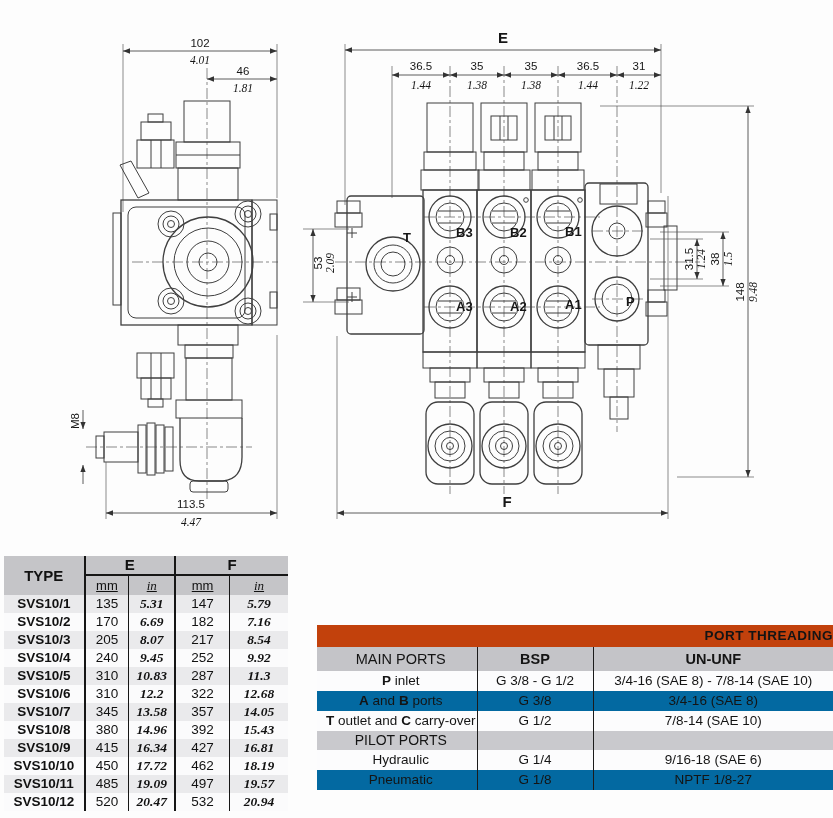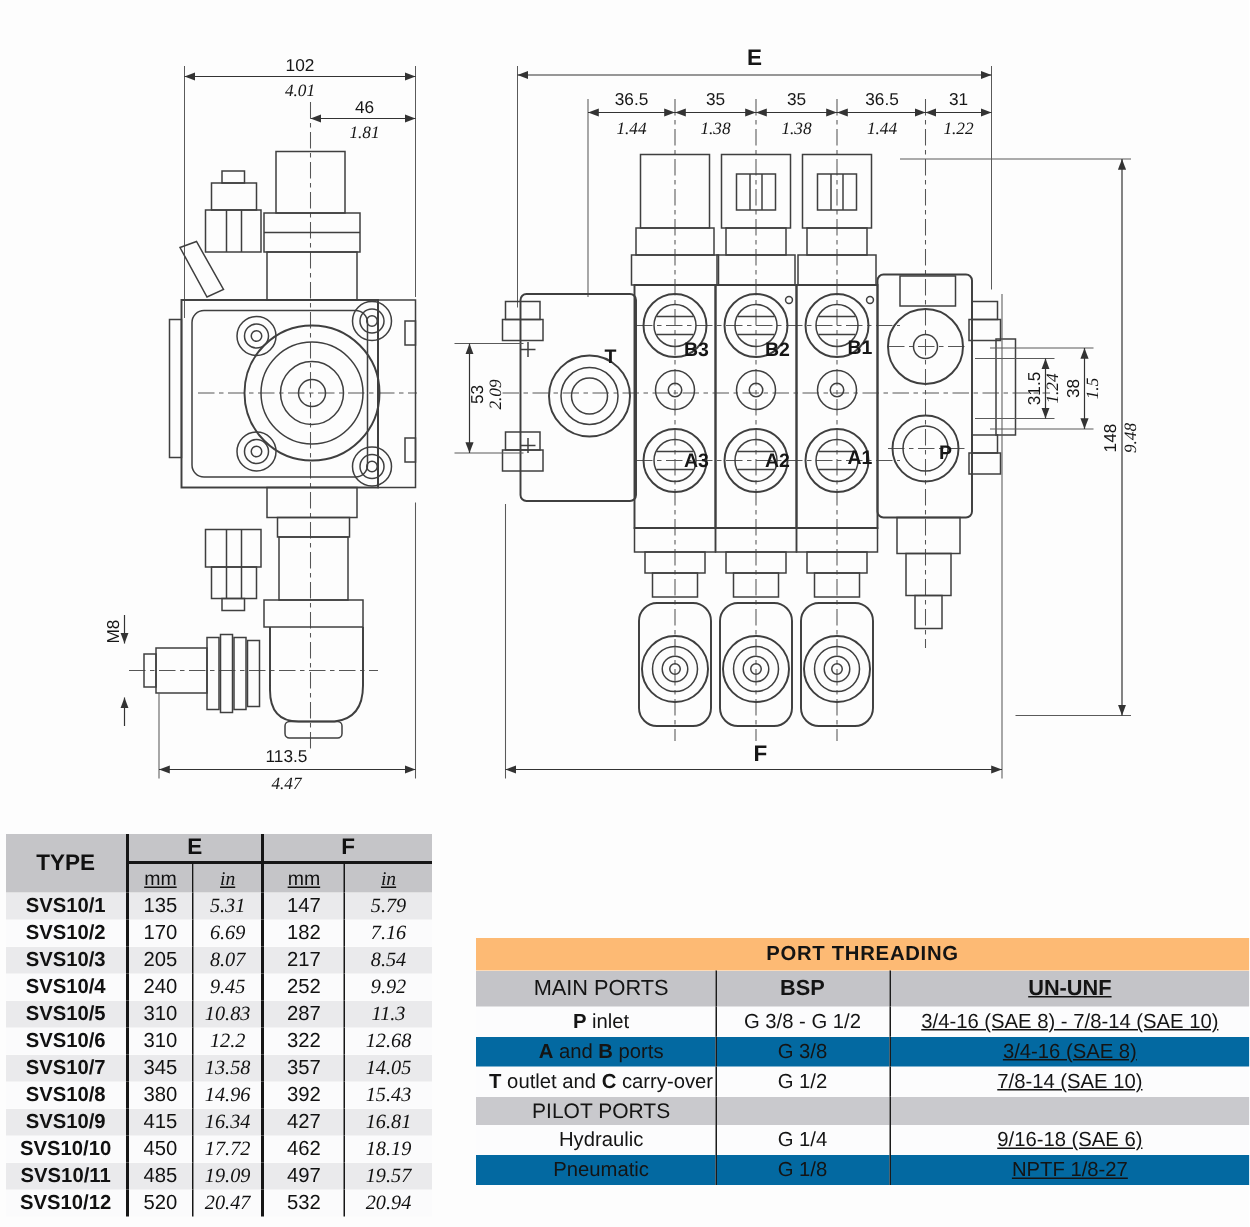--- a/index.html
+++ b/index.html
@@ -25,38 +25,38 @@
   .type-table { position:absolute; left:4px; top:556px; width:284px;
     border-collapse:collapse; table-layout:fixed; color:#111; }
   .type-table th, .type-table td { padding:0; text-align:center; height:18px;
     line-height:18px; font-size:13.5px; overflow:hidden; white-space:nowrap; }
   .type-table thead th { background:#c5c5c8; }
   .type-table thead tr.units th { height:19px; line-height:19px; font-size:13px; font-weight:normal;text-decoration:underline; }
   .tt-type { font-size:15px !important; font-weight:bold; border-right:2.5px solid #161616;margin-left:12px; }
   .tt-ef   { font-size:15px !important; font-weight:bold; border-bottom:2px solid #161616; }
   .sep1 { border-left:1.5px solid #161616; }
   .sep2 { border-left:2.5px solid #161616; }
-  .itl  { font-style:italic; font-family:"Liberation Serif", serif; }
+  .itl  { font-style:italic; font-family:"Liberation Serif", serif;font-weight:bold; }
   .type-table tbody tr:nth-child(odd)  { background:#eaeaec; }
   .type-table tbody tr:nth-child(even) { background:#fbfbfc; }
   .type-table tbody td.model { font-weight:bold; }
 
   
   .port-table { position:absolute; left:317px; top:625px; width:516px;
     border-collapse:collapse; table-layout:fixed; color:#141414; }
   .port-table th, .port-table td { padding:0; font-size:13.5px; overflow:hidden; white-space:nowrap; }
-  .pt-title { background:#fdba74; height:22px; line-height:22px; text-align:center;
+  .pt-title { background:#c2410c; height:22px; line-height:22px; text-align:right;
     font-size:14px; font-weight:bold; letter-spacing:0.5px; }
   .pt-sub td { background:#c4c4c8; height:24px; line-height:24px; }
   .pt-sub .c1 { font-size:14.5px; }
   .pt-sub .c2, .pt-sub .c3 { font-size:14.5px; font-weight:bold; }
   .port-table .c1 { text-align:center; padding-left:8px; }
   .port-table .c2, .port-table .c3 { text-align:center;margin-top:32px; }
   .port-table td.c2 { border-left:1.5px solid #1b1b1b; }
-  .port-table td.c3 { border-left:1.5px solid #1b1b1b;text-decoration:underline; }
+  .port-table td.c3 { border-left:1.5px solid #1b1b1b; }
   .pt-row td { height:20px; line-height:20px; background:#fcfcfd; }
   .pt-row.shade td { background:#0369a1; }
   .pt-pilot td { background:#c9c9cd; height:19px; line-height:19px; font-size:14px; }
   .blead { font-weight:bold; }
 </style>
 </head>
 <body>
 
 <div class="page">
 

